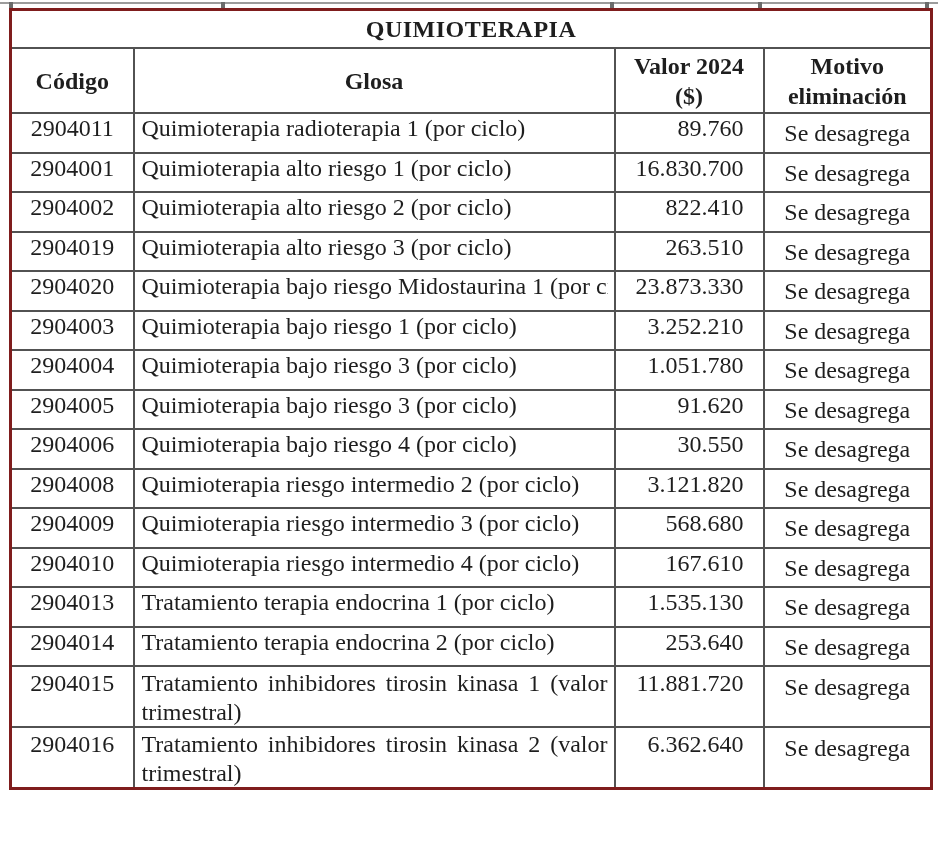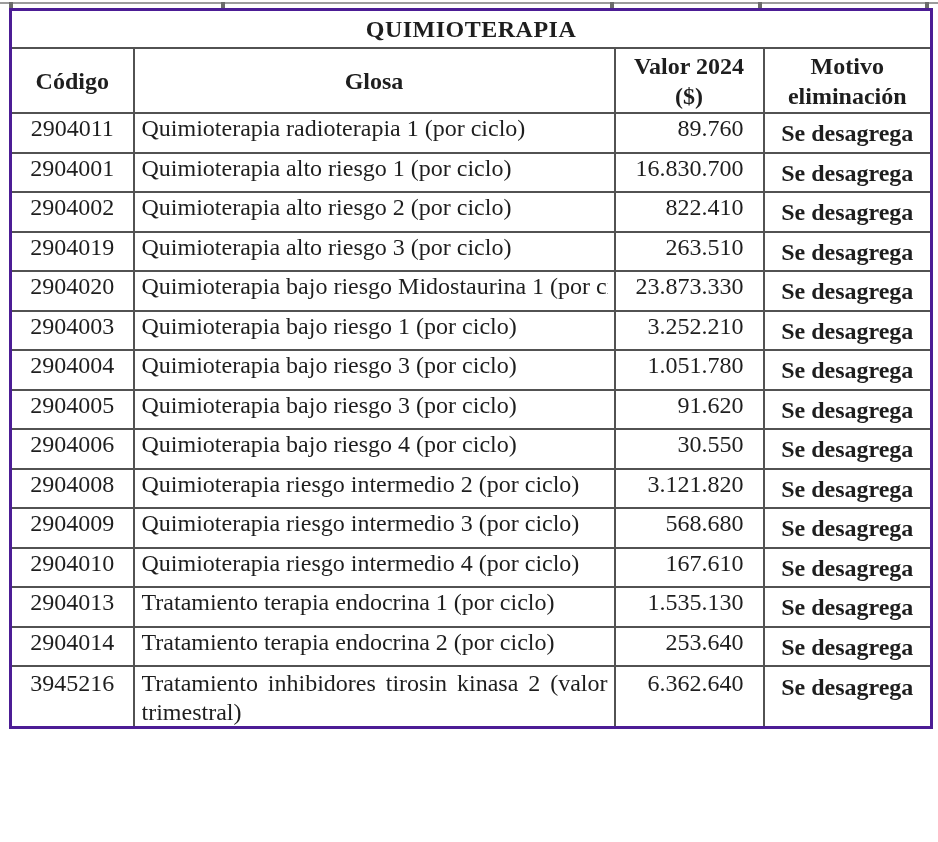--- a/index.html
+++ b/index.html
@@ -33,21 +33,21 @@
     background: #6b6b6b;
   }
   table.doc-table {
     position: absolute;
     top: 8px;
     left: 9px;
     width: 921px;
     border-collapse: collapse;
     table-layout: fixed;
     background: #ffffff;
-    border: 3px solid #4c1d95;
+    border: 3px solid #7f1d1d;
   }
   .doc-table th, .doc-table td {
     border: 2px solid #525252;
     padding: 0;
     font-size: 24px;
     color: #1e1e1e;
     overflow: hidden;
   }
   tr.title-row th {
     height: 36px;
@@ -71,21 +71,21 @@
     padding-top: 6px;
     line-height: 29px;
   }
   tbody tr.tall td { padding-top: 2px; line-height: 28.5px; }
   td.codigo { text-align: center; }
   td.glosa  { text-align: left; padding-left: 7px; padding-right: 6px; }
   .glosa-inner { white-space: nowrap; overflow: hidden; }
   tr.tall .glosa-inner { white-space: normal; text-align: justify; }
   td.valor  { text-align: right; padding-right: 19px; }
   td.motivo { text-align: center; }
-  .motivo-inner { position: relative; top: 5px; display: inline-block; font-weight: bold; }
+  .motivo-inner { position: relative; top: 5px; display: inline-block; }
   tr.tall .motivo-inner { top: 4px; }
 </style>
 </head>
 <body>
 
 <div class="page">
 
   <div class="top-rule">
     <div class="top-tick" style="left:9px"></div>
     <div class="top-tick" style="left:221px"></div>
@@ -221,21 +221,29 @@
   </tr>
         <tr>
     <td class="codigo">2904014</td>
     <td class="glosa">
             <div class="glosa-inner">Tratamiento terapia endocrina 2 (por ciclo)</div>
           </td>
     <td class="valor">253.640</td>
     <td class="motivo"><span class="motivo-inner">Se desagrega</span></td>
   </tr>
         <tr class="tall">
-    <td class="codigo">3945216</td>
+    <td class="codigo">2904015</td>
+    <td class="glosa">
+            <div class="glosa-inner">Tratamiento inhibidores tirosin kinasa 1 (valor trimestral)</div>
+          </td>
+    <td class="valor">11.881.720</td>
+    <td class="motivo"><span class="motivo-inner">Se desagrega</span></td>
+  </tr>
+        <tr class="tall">
+    <td class="codigo">2904016</td>
     <td class="glosa">
             <div class="glosa-inner">Tratamiento inhibidores tirosin kinasa 2 (valor trimestral)</div>
           </td>
     <td class="valor">6.362.640</td>
     <td class="motivo"><span class="motivo-inner">Se desagrega</span></td>
   </tr>
       </tbody>
   </table>
 
 </div>

